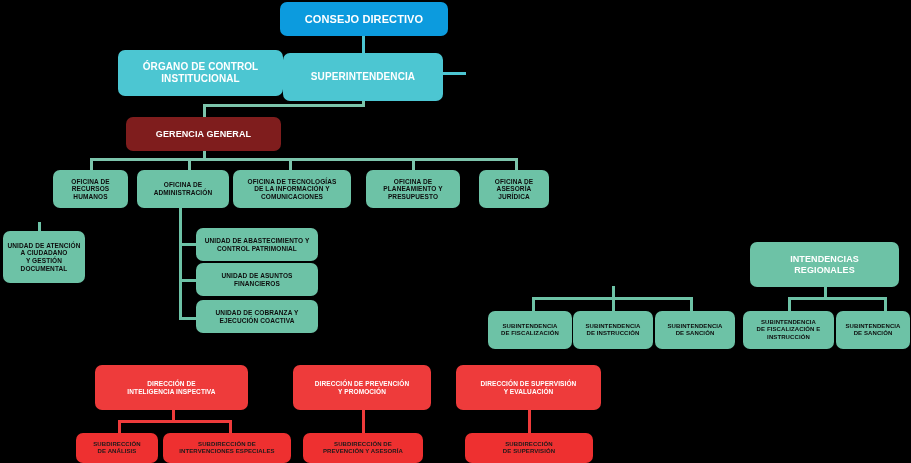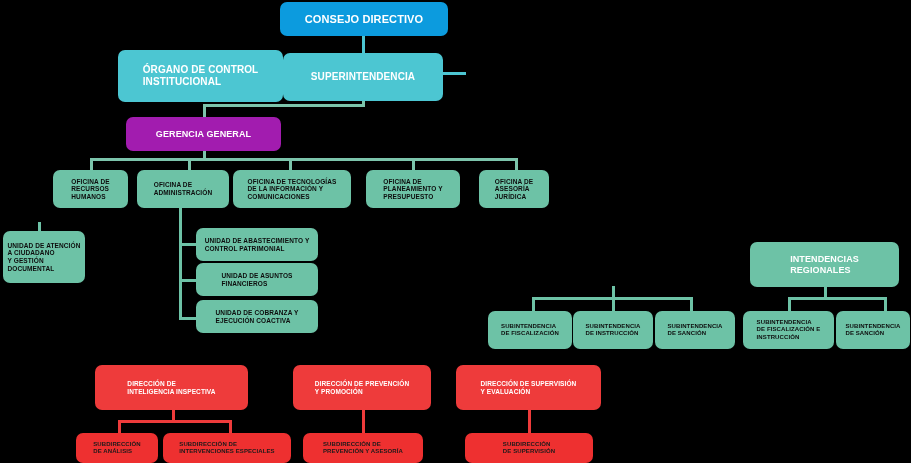--- a/index.html
+++ b/index.html
@@ -14,33 +14,33 @@
     width: 911px; height: 463px;
     background: #000000;
   }
 
   
   .node {
     position: absolute;
     display: flex;
     align-items: center;
     justify-content: center;
-    text-align: left;
+    text-align: center;
     border-radius: 7px;
     line-height: 1.18;
     padding: 2px 4px;
     letter-spacing: 0.1px;
     white-space: pre-line;
     z-index: 5;
   }
 
   
   .c-blue      { background: #0C9BDE; color: #ffffff; }
   .c-cyan      { background: #4CC6D2; color: #ffffff; }
-  .c-green-lt  { background: #a21caf; color: #ffffff; }
+  .c-green-lt  { background: #7f1d1d; color: #ffffff; }
   .c-green     { background: #6DC2A6; color: #0d0d0d; }
   .c-green-w   { background: #6DC2A6; color: #ffffff; }
   .c-red       { background: #EE3B3B; color: #ffffff; }
   .c-red-d     { background: #EE3030; color: #1a1a1a; }
 
   
   .t-xl  { font-size: 11px; font-weight: 700; }
   .t-lg  { font-size: 10px; font-weight: 700; }
   .t-md  { font-size: 9px;  font-weight: 700; }
   .t-sm  { font-size: 6.5px; font-weight: 700; }
@@ -103,21 +103,21 @@
   <div class="line l-red" style="left:118px; top:420px; width:114px; height:3px;"></div>
   <div class="line l-red" style="left:118px; top:420px; width:3px; height:13px;"></div>
   <div class="line l-red" style="left:229px; top:420px; width:3px; height:13px;"></div>
 
   <div class="line l-red" style="left:362px; top:410px; width:3px; height:23px;"></div>
 
   <div class="line l-red" style="left:528px; top:410px; width:3px; height:23px;"></div>
 
   <div class="node c-blue t-xl" style="left:280px; top:2px; width:168px; height:34px;">CONSEJO DIRECTIVO</div>
 
-  <div class="node c-cyan t-lg" style="left:118px; top:50px; width:165px; height:52px;">ÓRGANO DE CONTROL
+  <div class="node c-cyan t-lg" style="left:118px; top:50px; width:165px; height:46px;">ÓRGANO DE CONTROL
 INSTITUCIONAL</div>
   <div class="node c-cyan t-lg" style="left:283px; top:53px; width:160px; height:48px;">SUPERINTENDENCIA</div>
 
   <div class="node c-green-lt t-md" style="left:126px; top:117px; width:155px; height:34px;">GERENCIA GENERAL</div>
 
   <div class="node c-green t-sm" style="left:53px; top:170px; width:75px; height:38px;">OFICINA DE
 RECURSOS
 HUMANOS</div>
   <div class="node c-green t-sm" style="left:137px; top:170px; width:92px; height:38px;">OFICINA DE
 ADMINISTRACIÓN</div>

